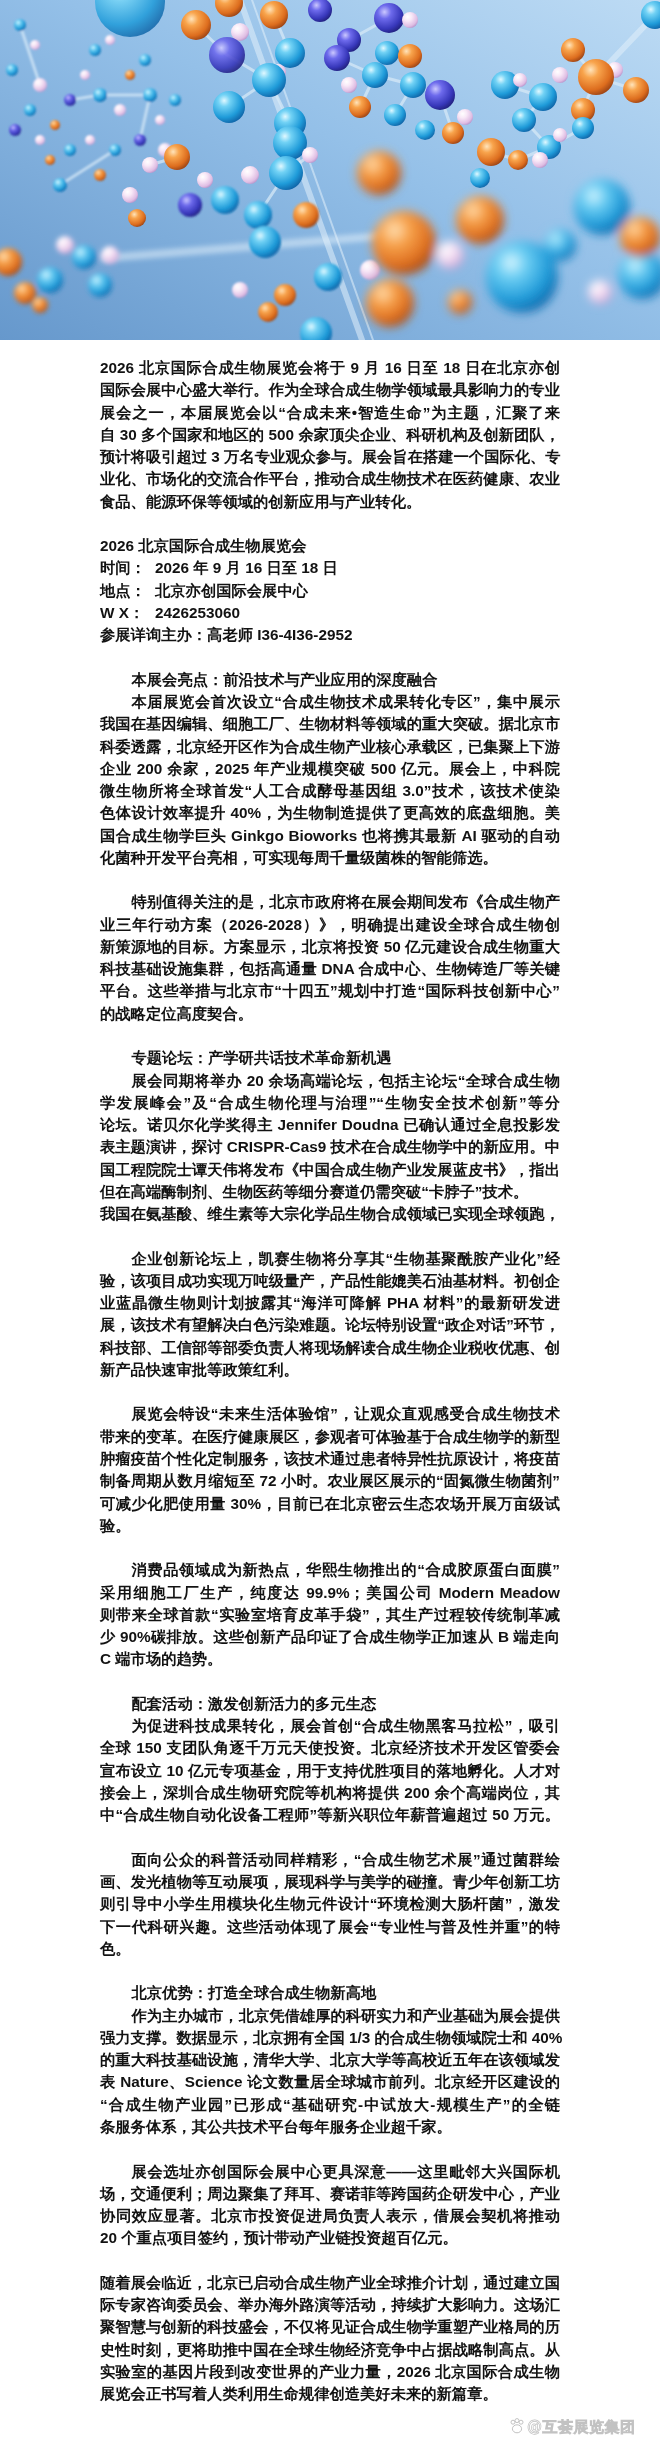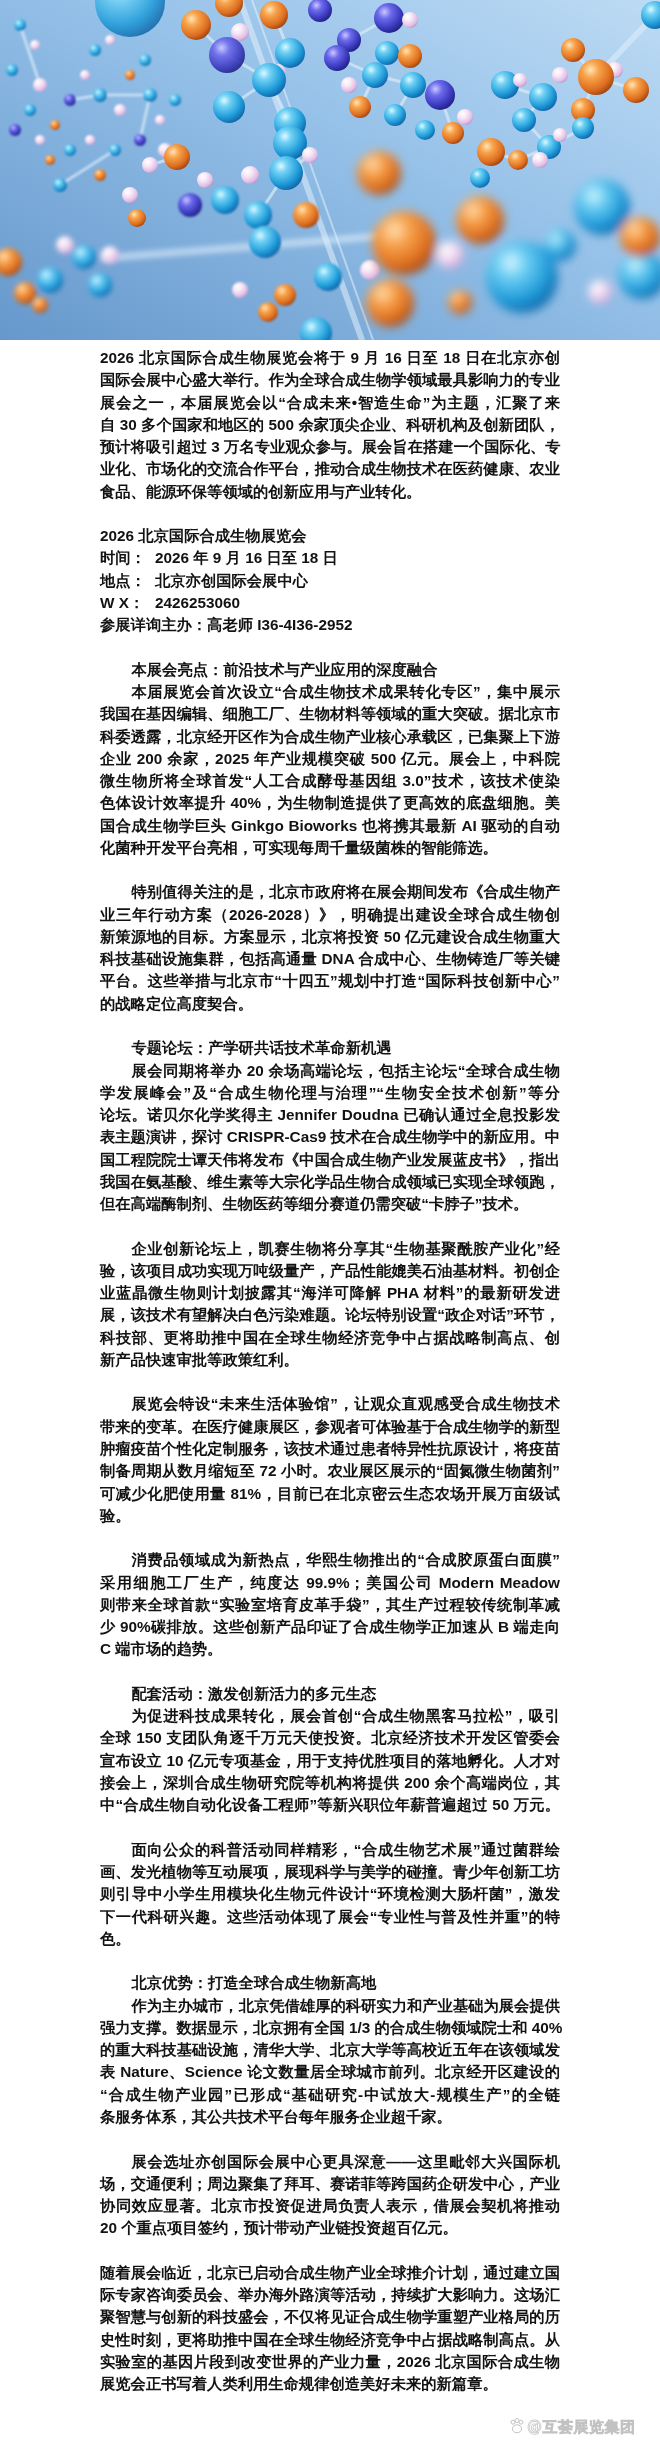--- a/index.html
+++ b/index.html
@@ -9,21 +9,21 @@
     .a-b { fill: url(#gB); }
     .a-o { fill: url(#gO); }
     .a-p { fill: url(#gP); }
     .f1 { filter: url(#b1); }
     .f2 { filter: url(#b2); }
     .f5 { filter: url(#b5); }
     .bond { stroke: #d6e9f7; stroke-width: 3; stroke-linecap: round; opacity: 0.75; }
     .rod { stroke: #e2f0fb; stroke-linecap: round; opacity: 0.55; }
 
     .article {
-      position: absolute; left: 100px; top: 347px; width: 460px;
+      position: absolute; left: 100px; top: 357px; width: 460px;
       font-family: "Liberation Sans", "DejaVu Sans", sans-serif;
       font-size: 15.3px; line-height: 22.28px; font-weight: 700; color: #121212;
     }
     .ln {
       height: 22.28px; white-space: nowrap;
       text-align: justify; text-align-last: justify;
     }
     .ln.left { text-align: right; text-align-last: left; }
     .ind { padding-left: 31.5px; }
     .blank { height: 22.28px; }
@@ -309,42 +309,42 @@
   <div class="blank"></div>
 
   <div>
     <div class="ln left ind">专题论坛：产学研共话技术革命新机遇</div>
     <div>
       <div class="ln ind">展会同期将举办 20 余场高端论坛，包括主论坛“全球合成生物</div>
       <div class="ln">学发展峰会”及“合成生物伦理与治理”“生物安全技术创新”等分</div>
       <div class="ln">论坛。诺贝尔化学奖得主 Jennifer Doudna 已确认通过全息投影发</div>
       <div class="ln">表主题演讲，探讨 CRISPR-Cas9 技术在合成生物学中的新应用。中</div>
       <div class="ln">国工程院院士谭天伟将发布《中国合成生物产业发展蓝皮书》，指出</div>
+      <div class="ln left">但在高端酶制剂、生物医药等细分赛道仍需突破“卡脖子”技术。</div>
       <div class="ln">我国在氨基酸、维生素等大宗化学品生物合成领域已实现全球领跑，</div>
-      <div class="ln left">但在高端酶制剂、生物医药等细分赛道仍需突破“卡脖子”技术。</div>
     </div>
     <div class="blank"></div>
     <div>
       <div class="ln ind">企业创新论坛上，凯赛生物将分享其“生物基聚酰胺产业化”经</div>
       <div class="ln">验，该项目成功实现万吨级量产，产品性能媲美石油基材料。初创企</div>
       <div class="ln">业蓝晶微生物则计划披露其“海洋可降解 PHA 材料”的最新研发进</div>
       <div class="ln">展，该技术有望解决白色污染难题。论坛特别设置“政企对话”环节，</div>
-      <div class="ln">科技部、更将助推中国在全球生物经济竞争中占据战略制高点、创</div>
+      <div class="ln">科技部、工信部等部委负责人将现场解读合成生物企业税收优惠、创</div>
       <div class="ln left">新产品快速审批等政策红利。</div>
     </div>
   </div>
   <div class="blank"></div>
 
   <div>
     <div>
       <div class="ln ind">展览会特设“未来生活体验馆”，让观众直观感受合成生物技术</div>
       <div class="ln">带来的变革。在医疗健康展区，参观者可体验基于合成生物学的新型</div>
       <div class="ln">肿瘤疫苗个性化定制服务，该技术通过患者特异性抗原设计，将疫苗</div>
       <div class="ln">制备周期从数月缩短至 72 小时。农业展区展示的“固氮微生物菌剂”</div>
-      <div class="ln">可减少化肥使用量 81%，目前已在北京密云生态农场开展万亩级试</div>
+      <div class="ln">可减少化肥使用量 30%，目前已在北京密云生态农场开展万亩级试</div>
       <div class="ln left">验。</div>
     </div>
     <div class="blank"></div>
     <div>
       <div class="ln ind">消费品领域成为新热点，华熙生物推出的“合成胶原蛋白面膜”</div>
       <div class="ln">采用细胞工厂生产，纯度达 99.9%；美国公司 Modern Meadow</div>
       <div class="ln">则带来全球首款“实验室培育皮革手袋”，其生产过程较传统制革减</div>
       <div class="ln">少 90%碳排放。这些创新产品印证了合成生物学正加速从 B 端走向</div>
       <div class="ln left">C 端市场的趋势。</div>
     </div>

